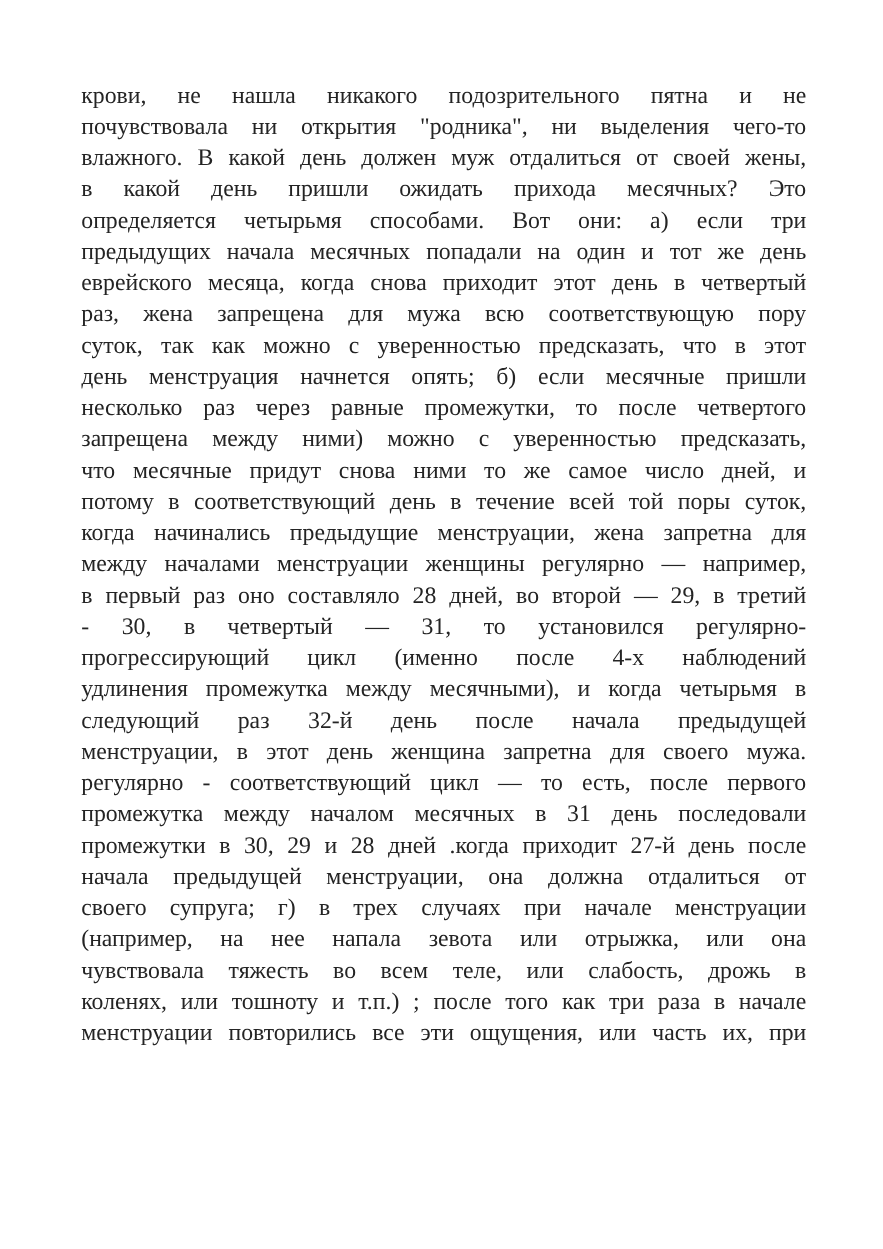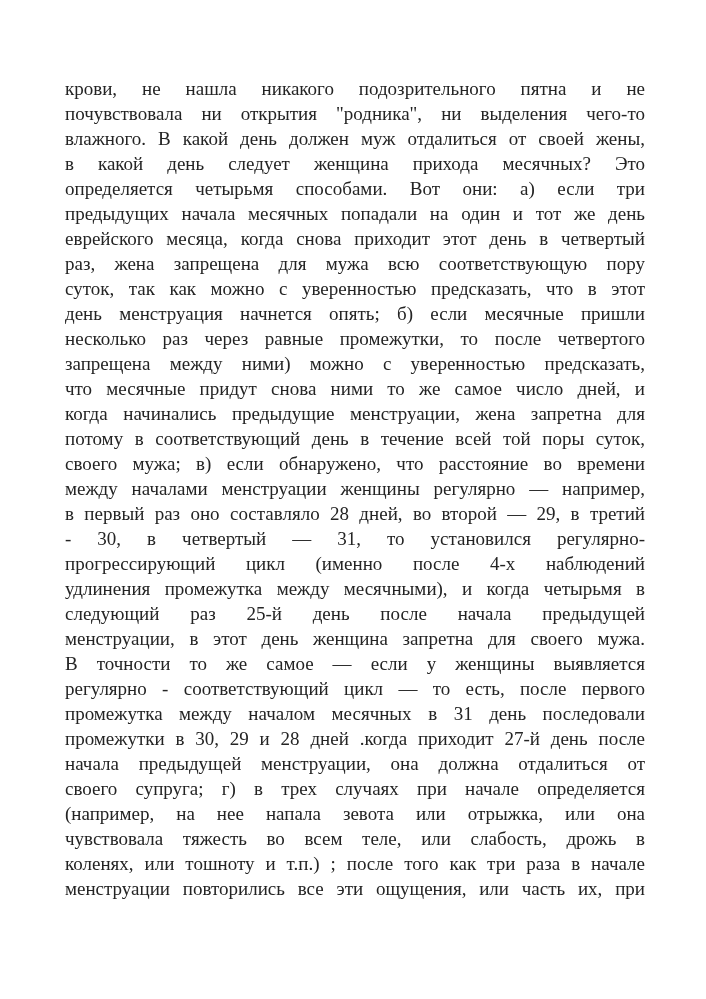--- a/index.html
+++ b/index.html
@@ -10,21 +10,21 @@
   .page {
     position: relative;
     width: 706px;
     height: 999px;
     background: #ffffff;
     overflow: hidden;
   }
   .text-column {
     position: absolute;
     left: 65px;
-    top: 76px;
+    top: 64px;
     width: 580px;
     color: #242424;
     font-family: "Liberation Serif", "DejaVu Serif", serif;
     font-size: 19px;
     -webkit-font-smoothing: antialiased;
   }
   .line {
     line-height: 25px;
     height: 25px;
     text-align: justify;
@@ -34,44 +34,42 @@
   }
 </style>
 </head>
 <body>
 
 <div class="page">
   <div class="text-column">
       <div class="line">крови, не нашла никакого подозрительного пятна и не</div>
       <div class="line">почувствовала ни открытия "родника", ни выделения чего-то</div>
       <div class="line">влажного. В какой день должен муж отдалиться от своей жены,</div>
-      <div class="line">в какой день следует женщина прихода месячных? Это</div>
+      <div class="line">в какой день пришли ожидать прихода месячных? Это</div>
       <div class="line">определяется четырьмя способами. Вот они: а) если три</div>
       <div class="line">предыдущих начала месячных попадали на один и тот же день</div>
       <div class="line">еврейского месяца, когда снова приходит этот день в четвертый</div>
       <div class="line">раз, жена запрещена для мужа всю соответствующую пору</div>
       <div class="line">суток, так как можно с уверенностью предсказать, что в этот</div>
       <div class="line">день менструация начнется опять; б) если месячные пришли</div>
       <div class="line">несколько раз через равные промежутки, то после четвертого</div>
       <div class="line">запрещена между ними) можно с уверенностью предсказать,</div>
       <div class="line">что месячные придут снова ними то же самое число дней, и</div>
+      <div class="line">потому в соответствующий день в течение всей той поры суток,</div>
       <div class="line">когда начинались предыдущие менструации, жена запретна для</div>
-      <div class="line">потому в соответствующий день в течение всей той поры суток,</div>
-      <div class="line">своего мужа; в) если обнаружено, что расстояние во времени</div>
       <div class="line">между началами менструации женщины регулярно — например,</div>
       <div class="line">в первый раз оно составляло 28 дней, во второй — 29, в третий</div>
       <div class="line">- 30, в четвертый — 31, то установился регулярно-</div>
       <div class="line">прогрессирующий цикл (именно после 4-х наблюдений</div>
       <div class="line">удлинения промежутка между месячными), и когда четырьмя в</div>
-      <div class="line">следующий раз 25-й день после начала предыдущей</div>
+      <div class="line">следующий раз 32-й день после начала предыдущей</div>
       <div class="line">менструации, в этот день женщина запретна для своего мужа.</div>
-      <div class="line">В точности то же самое — если у женщины выявляется</div>
       <div class="line">регулярно - соответствующий цикл — то есть, после первого</div>
       <div class="line">промежутка между началом месячных в 31 день последовали</div>
       <div class="line">промежутки в 30, 29 и 28 дней .когда приходит 27-й день после</div>
       <div class="line">начала предыдущей менструации, она должна отдалиться от</div>
-      <div class="line">своего супруга; г) в трех случаях при начале определяется</div>
+      <div class="line">своего супруга; г) в трех случаях при начале менструации</div>
       <div class="line">(например, на нее напала зевота или отрыжка, или она</div>
       <div class="line">чувствовала тяжесть во всем теле, или слабость, дрожь в</div>
       <div class="line">коленях, или тошноту и т.п.) ; после того как три раза в начале</div>
       <div class="line">менструации повторились все эти ощущения, или часть их, при</div>
     </div>
 </div>
 
 </body></html>

